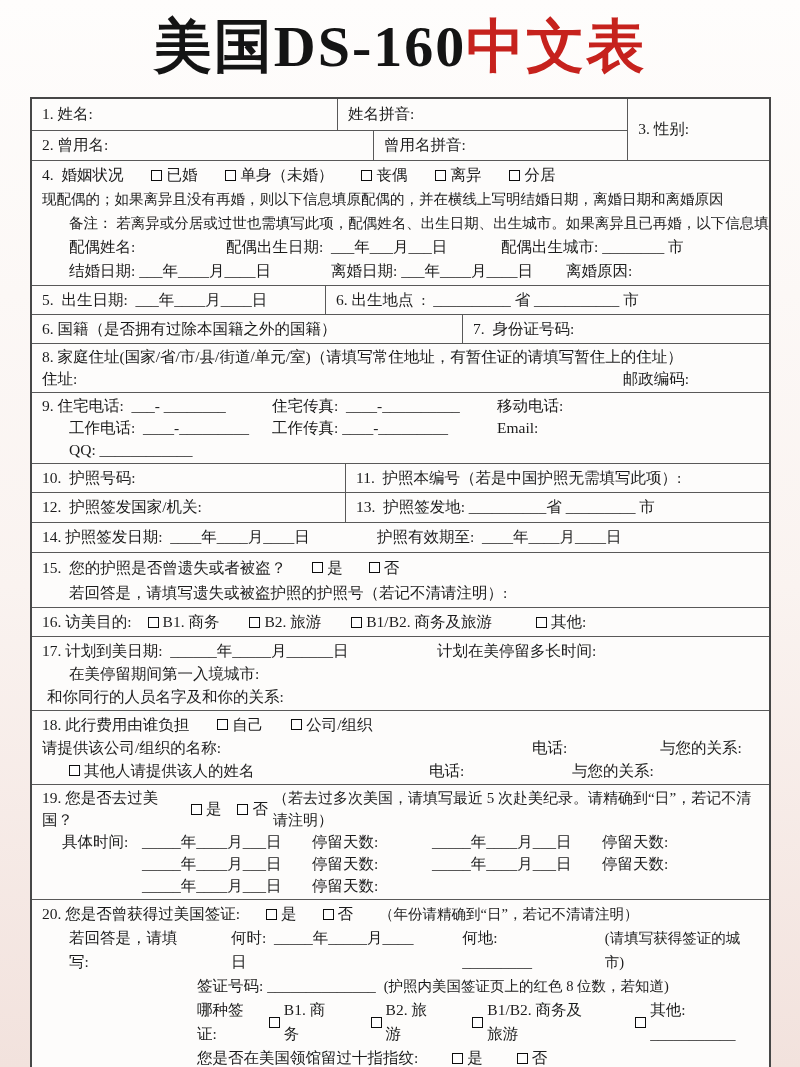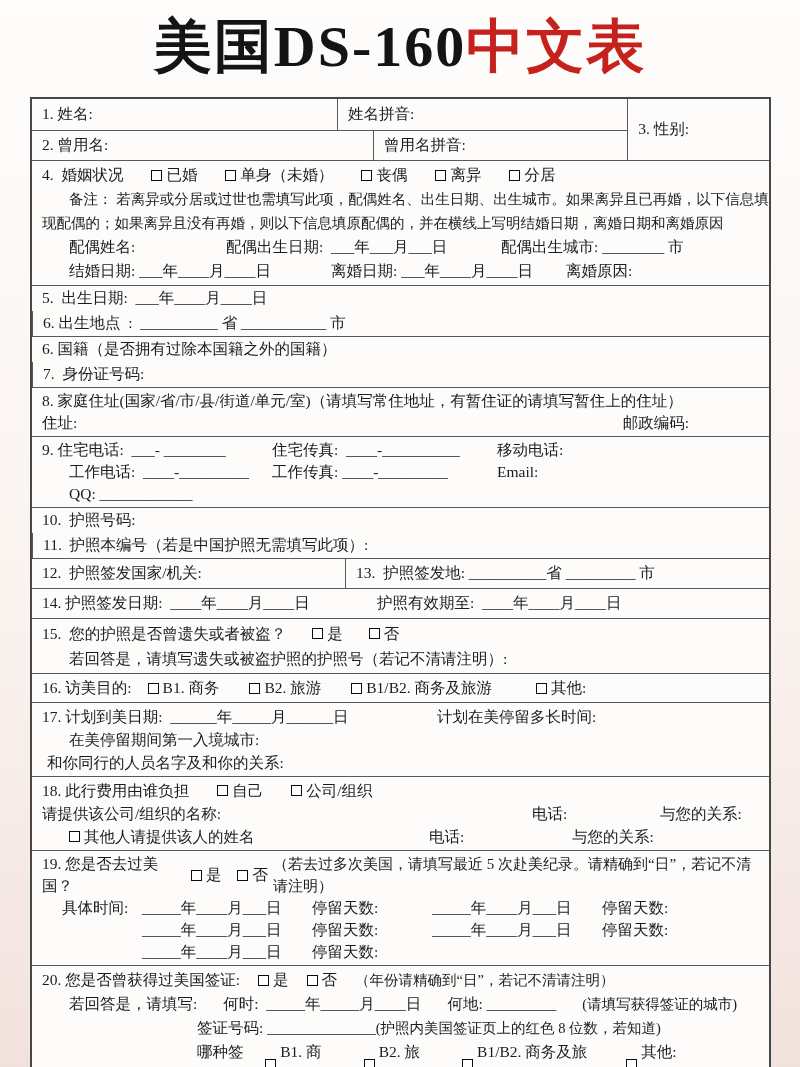--- a/index.html
+++ b/index.html
@@ -45,29 +45,29 @@
   .vcenter { display: flex; align-items: center; }
   .full { flex: 1; }
   .flex1 { flex: 1; }
 
   .grp-left { width: 607px; display: flex; flex-direction: column; }
   .h31 { height: 31px; } .h30 { height: 30px; }
   .w305 { width: 305px; } .w130 { width: 144px; }
   .w293 { width: 293px; } .w430 { width: 430px; } .w313 { width: 313px; }
 
   .r4  { min-height: 124px; } .r4 .line  { line-height: 24px; }
-  .r5, .r6, .r10, .r16 { min-height: 29px; flex-direction: column; }
+  .r5, .r6, .r10, .r16 { min-height: 29px; }
   .r12, .r14 { min-height: 30px; }
   .r8  { min-height: 46px; }  .r8 .line  { line-height: 22px; }
   .r9  { min-height: 68px; }  .r9 .line  { line-height: 22px; }
   .r15 { min-height: 52px; }  .r15 .line { line-height: 25px; }
   .r17 { min-height: 70px; }  .r17 .line { line-height: 23px; }
   .r18 { min-height: 70px; }  .r18 .line { line-height: 23px; }
   .r19 { min-height: 92px; }  .r19 .line { line-height: 22px; }
-  .r20 { min-height: 146px; } .r20 .line { line-height: 24px; }
+  .r20 { min-height: 146px; } .r20 .line { line-height: 24px; gap: 8px; }
 
   .line { display: flex; align-items: center; white-space: nowrap; }
   .small  { font-size: 14.5px; }
   .xsmall { font-size: 15px; }
 
   .cb {
     display: inline-block;
     width: 11px; height: 11px;
     border: 1.8px solid #0d0d0d;
     background: #fff;
@@ -129,22 +129,22 @@
     <div class="trow r4">
       <div class="cell full">
         <div class="line gap28">
           <span data-bind="form.r4.label">4.  婚姻状况</span>
           <span class="opt"><span class="cb"></span><span data-bind="form.r4.options.0">已婚</span></span>
           <span class="opt"><span class="cb"></span><span data-bind="form.r4.options.1">单身（未婚）</span></span>
           <span class="opt"><span class="cb"></span><span data-bind="form.r4.options.2">丧偶</span></span>
           <span class="opt"><span class="cb"></span><span data-bind="form.r4.options.3">离异</span></span>
           <span class="opt"><span class="cb"></span><span data-bind="form.r4.options.4">分居</span></span>
         </div>
+        <div class="line small" data-bind="form.r4.note_line2">现配偶的；如果离异且没有再婚，则以下信息填原配偶的，并在横线上写明结婚日期，离婚日期和离婚原因</div>
         <div class="line small ml27" data-bind="form.r4.note_line1">备注：  若离异或分居或过世也需填写此项，配偶姓名、出生日期、出生城市。如果离异且已再婚，以下信息填</div>
-        <div class="line small" data-bind="form.r4.note_line2">现配偶的；如果离异且没有再婚，则以下信息填原配偶的，并在横线上写明结婚日期，离婚日期和离婚原因</div>
         <div class="line ml27">
           <span class="sw157" data-bind="form.r4.spouse_name">配偶姓名:</span>
           <span class="sw275" data-bind="form.r4.spouse_birth">配偶出生日期:  ___年___月___日</span>
           <span data-bind="form.r4.spouse_city">配偶出生城市: ________ 市</span>
         </div>
         <div class="line ml27">
           <span class="sw262" data-bind="form.r4.marry_date">结婚日期: ___年____月____日</span>
           <span class="sw235" data-bind="form.r4.divorce_date">离婚日期: ___年____月____日</span>
           <span data-bind="form.r4.divorce_reason">离婚原因:</span>
         </div>

